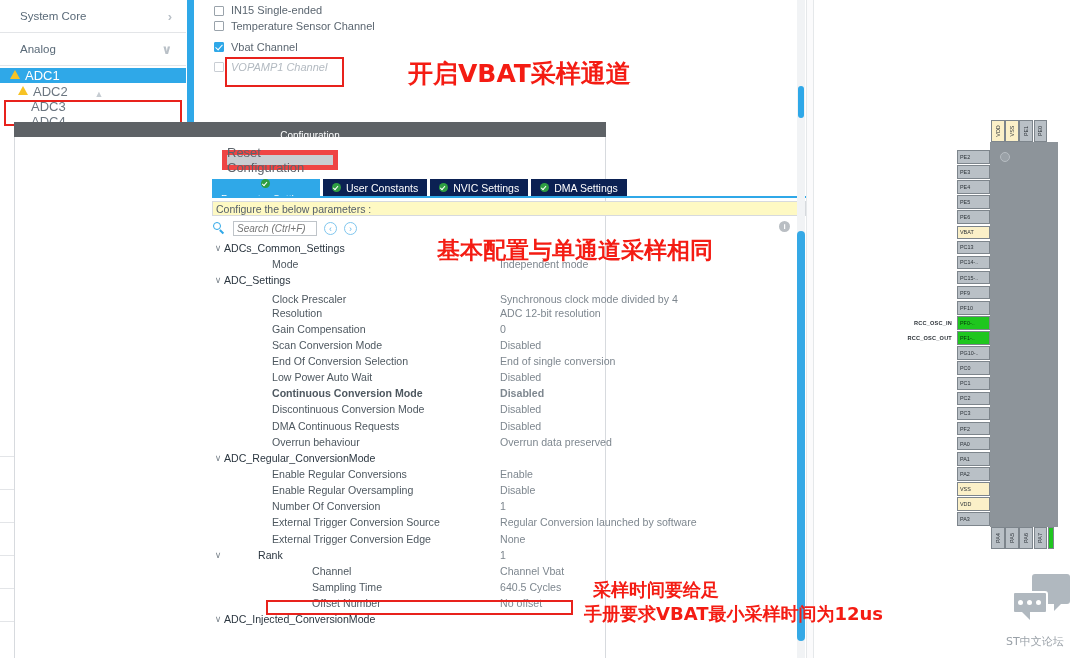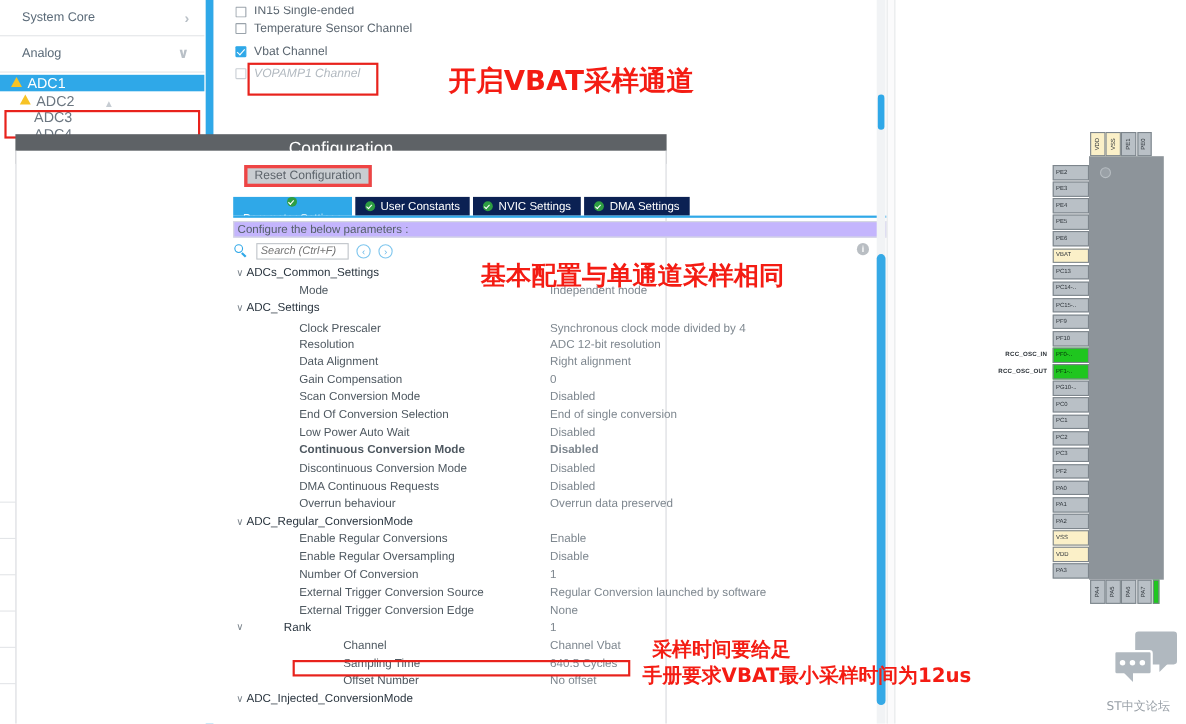--- a/index.html
+++ b/index.html
@@ -73,31 +73,31 @@
   .chk .box.checked:after{
     content:"";position:absolute;left:2.4px;top:0.6px;width:3px;height:6px;
     border:solid #ffffff;border-width:0 1.6px 1.6px 0;transform:rotate(42deg);
   }
   .chk.dim{color:#b3bac1;font-style:italic;}
   .chk.dim .box{border-color:#c9ced4;}
   .chk.clip-top{height:10px;overflow:hidden;align-items:flex-end;}
   
   #cfg-header{
     position:absolute;left:14px;top:122px;width:592px;height:27px;
-    background:#5e6266;color:#ffffff;font-size:16px;
+    background:#5e6266;color:#ffffff;font-size:10px;
     display:flex;align-items:center;justify-content:center;
   }
   #cfg-body{
     position:absolute;left:14px;top:137px;width:592px;height:521px;
     background:#ffffff;border-left:1px solid #d7dade;border-right:1px solid #d7dade;
     box-sizing:border-box;
   }
   #reset-btn{
     position:absolute;left:222px;top:150px;width:116px;height:20px;
-    background:#c9cdd1;border:3px solid #ef4444;color:#5d646b;font-size:11px;
+    background:#c9cdd1;border:5px solid #ef4444;color:#5d646b;font-size:13px;
     display:flex;align-items:center;justify-content:center;box-sizing:border-box;
   }
   #tabstrip{
     position:absolute;left:212px;top:179px;width:594px;height:17px;
     display:flex;align-items:flex-end;
   }
   .tab{
     height:17px;display:flex;align-items:center;gap:5px;padding:0 9px;
     font-size:10.5px;color:#ffffff;background:#0b2153;margin-right:3px;
     box-sizing:border-box;white-space:nowrap;
@@ -109,21 +109,21 @@
   }
   .tab .dot:after{
     content:"";position:absolute;left:2px;top:1.8px;width:2.4px;height:4.2px;
     border:solid #ffffff;border-width:0 1.3px 1.3px 0;transform:rotate(42deg);
   }
   #tab-underline{
     position:absolute;left:212px;top:196px;width:594px;height:1.5px;background:#2fa8e8;
   }
   #cfg-note{
     position:absolute;left:212px;top:201px;width:594px;height:15px;
-    border:1px solid #d7dade;box-sizing:border-box;background:#c4b5fd;
+    border:1px solid #d7dade;box-sizing:border-box;background:#fef9c3;
     display:flex;align-items:center;padding-left:3px;font-size:10.5px;color:#55606a;
   }
   #searchrow{
     position:absolute;left:212px;top:219px;width:400px;height:19px;
     display:flex;align-items:center;gap:7px;
   }
   .mag{
     width:13px;height:13px;position:relative;flex:none;margin-left:1px;
   }
   .mag .circ{
@@ -466,25 +466,20 @@
       <span class="pname">Clock Prescaler</span>
       <span class="pval" style="left: 288px;">Synchronous clock mode divided by 4</span>
     </div>
     <div class="trow lvl2" style="position: relative; padding-left: 48px;">
       <span class="arrow"></span>
       <span class="pname">Resolution</span>
       <span class="pval" style="left: 288px;">ADC 12-bit resolution</span>
     </div>
     <div class="trow lvl2" style="position: relative; padding-left: 48px;">
       <span class="arrow"></span>
-      <span class="pname">Data Alignment</span>
-      <span class="pval" style="left: 288px;">Right alignment</span>
-    </div>
-    <div class="trow lvl2" style="position: relative; padding-left: 48px;">
-      <span class="arrow"></span>
       <span class="pname">Gain Compensation</span>
       <span class="pval" style="left: 288px;">0</span>
     </div>
     <div class="trow lvl2" style="position: relative; padding-left: 48px;">
       <span class="arrow"></span>
       <span class="pname">Scan Conversion Mode</span>
       <span class="pval" style="left: 288px;">Disabled</span>
     </div>
     <div class="trow lvl2" style="position: relative; padding-left: 48px;">
       <span class="arrow"></span>

